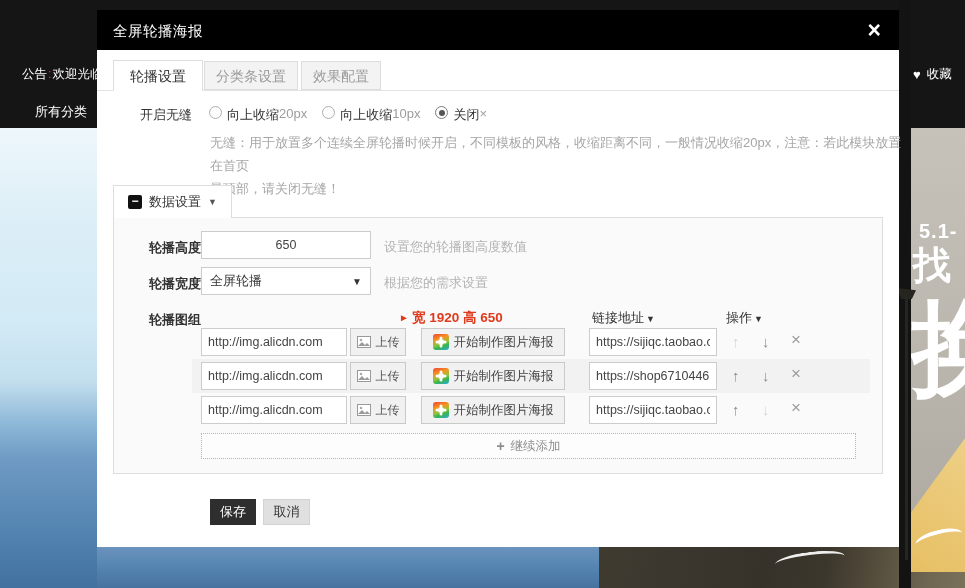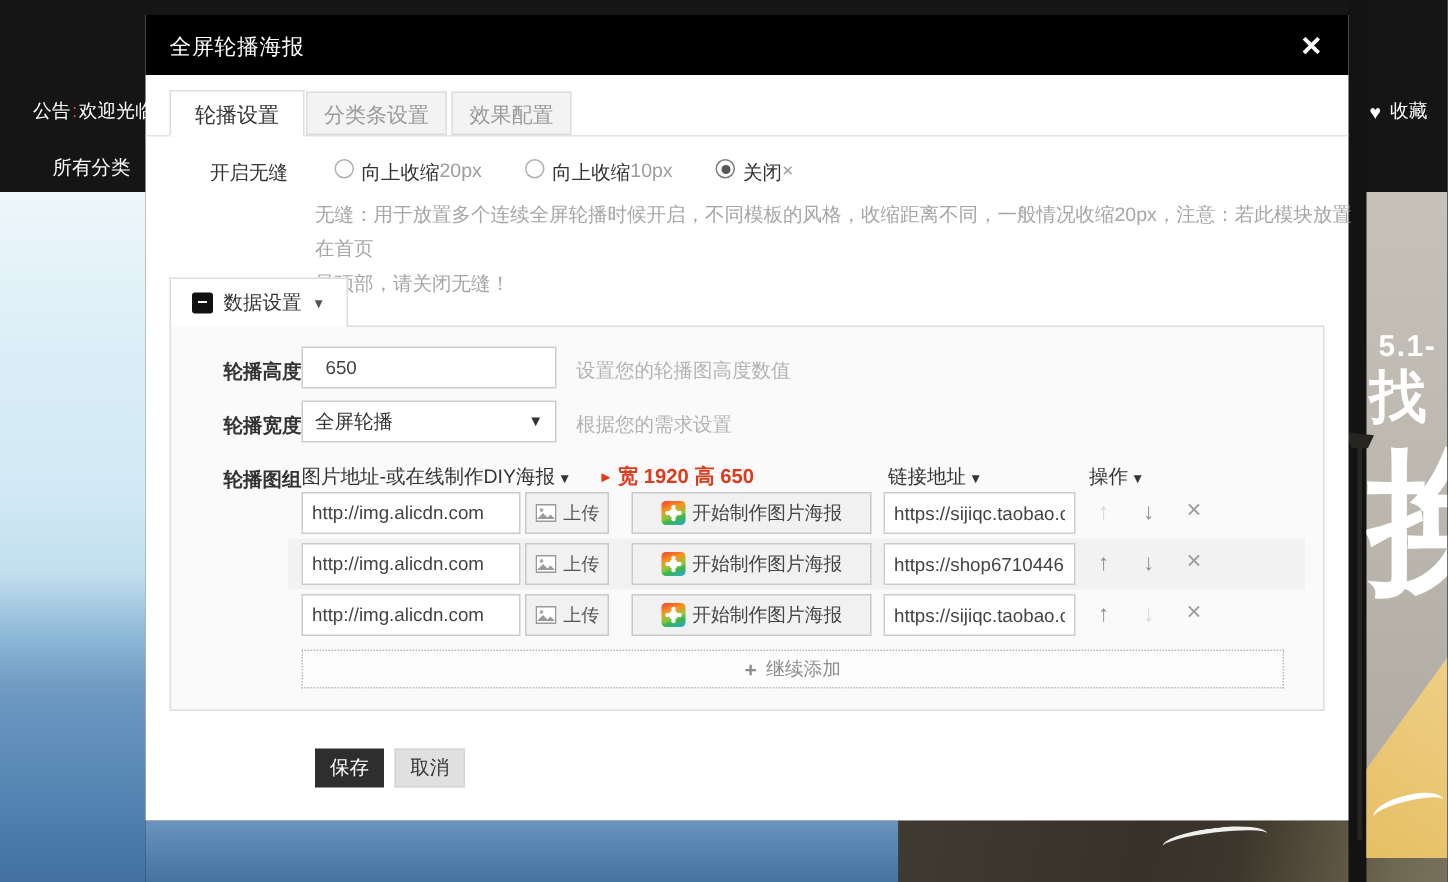--- a/index.html
+++ b/index.html
@@ -50,21 +50,21 @@
 
   .tabline{position:absolute;left:0;top:80px;width:100%;height:1px;background:#e3e3e3;}
   .tab{position:absolute;font-size:14px;text-align:center;cursor:pointer;}
   .tab.active{left:16px;top:50px;height:31px;line-height:30px;padding:0 16px;background:#fff;
     border:1px solid #ddd;border-bottom:1px solid #fff;color:#333;z-index:2;}
   .tab.t2{left:107px;top:51px;height:29px;line-height:29px;padding:0 11px;background:#f3f3f3;
     border:1px solid #ddd;color:#9a9a9a;}
   .tab.t3{left:204px;top:51px;height:29px;line-height:29px;padding:0 11px;background:#f3f3f3;
     border:1px solid #ddd;color:#9a9a9a;}
 
-  .seam{position:absolute;left:43px;top:96px;display:flex;align-items:center;font-size:13px;color:#333;gap:14px;}
+  .seam{position:absolute;left:43px;top:96px;display:flex;align-items:center;font-size:13px;color:#333;}
   .seam-label{margin-right:17px;}
   .radio-opt{display:flex;align-items:flex-start;margin-right:15px;cursor:pointer;white-space:nowrap;}
   .radio{width:13px;height:13px;border:1px solid #b0b0b0;border-radius:50%;background:#fdfdfd;
     display:inline-block;margin-right:5px;position:relative;flex:none;}
   .radio.checked{border-color:#7e7e7e;}
   .radio.checked::after{content:'';position:absolute;left:2.5px;top:2.5px;width:6px;height:6px;border-radius:50%;background:#555;}
   .suffix{color:#9c9c9c;}
 
   .help{position:absolute;left:113px;top:121px;width:692px;font-size:13px;color:#a6a6a6;line-height:23px;}
 
@@ -72,42 +72,42 @@
     border:1px solid #ddd;border-bottom:none;display:flex;align-items:center;gap:7px;padding:0 14px;cursor:pointer;}
   .minus-box{width:14px;height:14px;background:#111;border-radius:2px;color:#fff;font-size:12px;
     line-height:12px;text-align:center;font-weight:700;}
   .section-title{font-size:13px;color:#333;}
   .caret{font-size:9px;color:#555;}
 
   .panel{position:absolute;left:16px;top:207px;width:770px;height:257px;background:#fafafa;border:1px solid #ddd;}
   .flabel{position:absolute;font-size:13px;color:#333;white-space:nowrap;font-weight:bold;}
   .fhint{position:absolute;font-size:13px;color:#b3b3b3;white-space:nowrap;}
   .fin{position:absolute;height:28px;border:1px solid #ccc;background:#fff;font-family:inherit;
-    font-size:12.5px;color:#444;padding:0 15px;}
+    font-size:12.5px;color:#444;padding:0 15px;text-align:center;}
   .height-in{left:87px;top:13px;width:170px;}
   .width-sel{position:absolute;left:87px;top:49px;width:170px;height:28px;border:1px solid #ccc;background:#fff;
     display:flex;align-items:center;justify-content:space-between;padding:0 8px;font-size:13px;color:#333;cursor:pointer;}
   .width-sel .caret{color:#333;font-size:10px;}
 
   .colhead{position:absolute;top:91px;font-size:13px;color:#333;white-space:nowrap;font-weight:400;}
   .colhead .caret{color:#333;margin-left:2px;}
   .sizeinfo{position:absolute;left:285px;top:91px;font-size:13.5px;font-weight:700;white-space:nowrap;}
   .sizeinfo .tri{font-size:10px;vertical-align:1px;margin-right:3px;}
 
   .stripe{position:absolute;left:78px;top:141px;width:678px;height:34px;background:#f2f2f2;}
   .img-row{position:absolute;left:0;width:100%;height:28px;}
   .r0{top:110px;} .r1{top:144px;} .r2{top:178px;}
   .row-in{position:absolute;top:0;height:28px;border:1px solid #ccc;background:#fff;font-family:inherit;
     font-size:12.5px;color:#444;padding:0 6px;}
   .img-in{left:87px;width:146px;}
   .link-in{left:475px;width:128px;}
   .btn{position:absolute;top:0;height:28px;background:#f1f1f1;border:1px solid #c9c9c9;cursor:pointer;
     display:flex;align-items:center;justify-content:center;gap:5px;font-family:inherit;color:#555;}
   .upload{left:236px;width:56px;font-size:12px;}
-  .poster{left:307px;width:160px;font-size:12.5px;color:#444;}
+  .poster{left:307px;width:144px;font-size:12.5px;color:#444;}
   .poster-icon{width:16px;height:16px;border-radius:3px;position:relative;flex:none;
     background:linear-gradient(160deg,#ef4136 0%,#f7941d 32%,#8dc63f 58%,#39b54a 72%,#27aae1 100%);}
   .poster-icon::before{content:'';position:absolute;left:5px;top:5px;width:6px;height:6px;background:#fff;border-radius:50%;
     box-shadow:0 -4px 0 -1.5px #fff,0 4px 0 -1.5px #fff,-4px 0 0 -1.5px #fff,4px 0 0 -1.5px #fff;}
   .arr{position:absolute;top:5px;font-size:15px;font-weight:700;color:#8f8f8f;cursor:pointer;line-height:18px;}
   .a-up{left:618px;} .a-down{left:648px;}
   .a-del{left:677px;font-size:17px;font-weight:400;color:#9c9c9c;top:3px;}
   .arr.disabled{color:#d6d6d6;}
 
   .add-more{position:absolute;left:87px;top:215px;width:655px;height:26px;border:1px dotted #b5b5b5;background:#fdfdfd;
@@ -195,21 +195,20 @@
       <div class="fhint" style="left:270px;top:20px;">设置您的轮播图高度数值</div>
 
       <div class="flabel" style="left:35px;top:57px;">轮播宽度</div>
       <div class="width-sel">
         <span>全屏轮播</span>
         <span class="caret">▼</span>
       </div>
       <div class="fhint" style="left:270px;top:56px;">根据您的需求设置</div>
 
       <div class="flabel" style="left:35px;top:93px;">轮播图组</div>
-      <div class="colhead" style="left:87px;"><span>图片地址-或在线制作DIY海报</span><span class="caret">▼</span></div>
       <div class="sizeinfo" style="color:#e0391b;"><span class="tri">►</span><span>宽 1920 高 650</span></div>
       <div class="colhead" style="left:478px;"><span>链接地址</span><span class="caret">▼</span></div>
       <div class="colhead" style="left:612px;"><span>操作</span><span class="caret">▼</span></div>
 
       <div class="stripe"></div>
 
       <div class="img-row r0">
         <input class="row-in img-in" value="http://img.alicdn.com" style="">
         <button class="btn upload">
           <svg width="14" height="12" viewBox="0 0 14 12">

